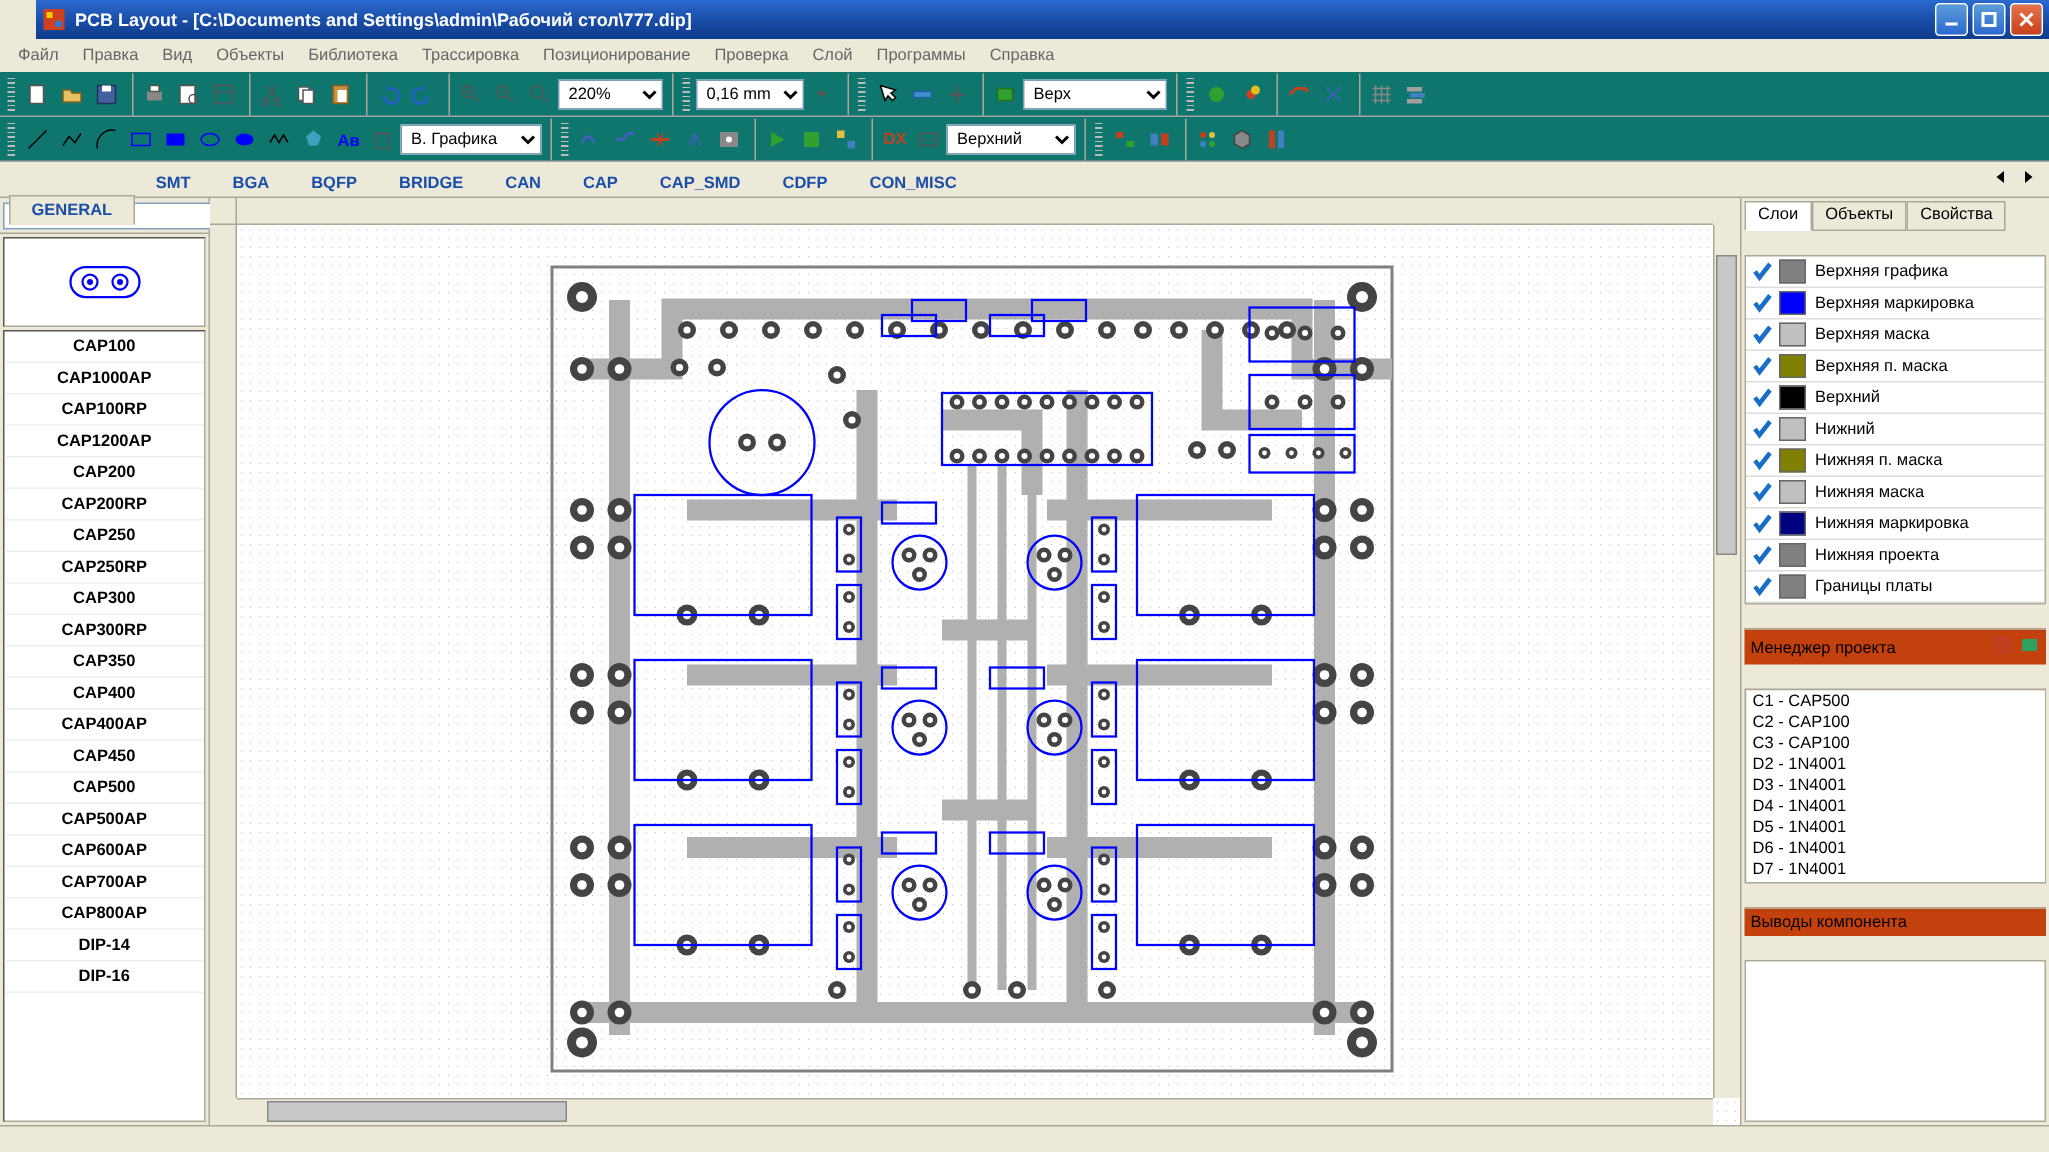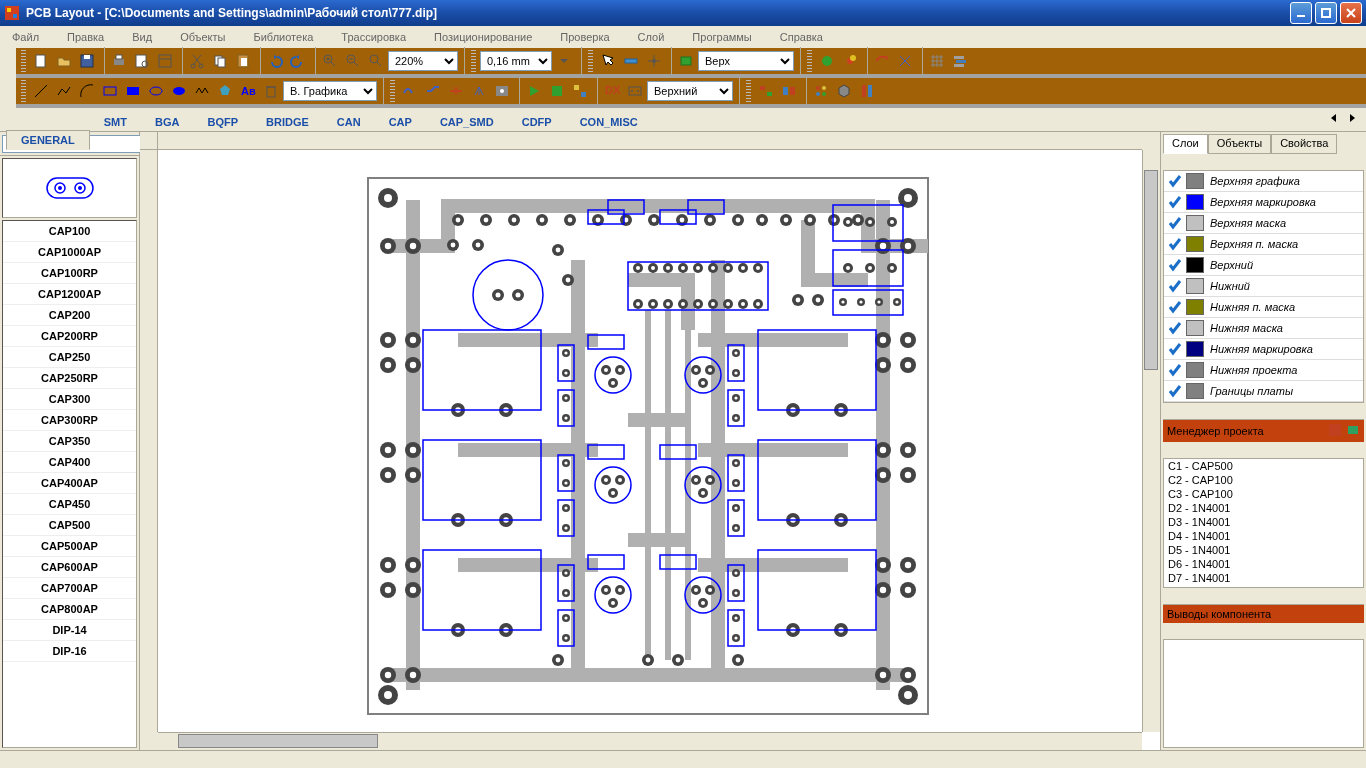--- a/index.html
+++ b/index.html
@@ -1,30 +1,30 @@
 <!DOCTYPE html>
 <html><head>
 <meta charset="utf-8">
 <style>
 * { margin:0; padding:0; box-sizing:border-box; font-family:Tahoma,Arial,sans-serif; font-size:11px; }
 body { background:#ece9d8; width:1366px; height:768px; overflow:hidden; display:flex; flex-direction:column; }
-.titlebar { height:26px; background:linear-gradient(#2b6ad0,#1a4ea8 50%,#0f3c8c); display:flex; align-items:center; padding:0 4px; color:#fff; }
+.titlebar { height:26px; background:linear-gradient(#2b6ad0,#1a4ea8 50%,#0f3c8c); display:flex; align-items:center; padding:0 4px; color:#fff;margin-left:24px; }
 .titlebar-icon { width:16px; height:16px; margin-right:6px; display:inline-block; }
 .titlebar-icon svg { width:16px; height:16px; }
 .title-text { flex:1; font-weight:bold; font-size:12px; }
 .win-btns { display:flex; gap:3px; }
 .win-btn { width:22px; height:22px; border:1px solid #fff; border-radius:3px; display:flex; align-items:center; justify-content:center; cursor:pointer; }
 .win-btn.min,.win-btn.max{ background:linear-gradient(#5c9cd8,#2b6ad0); }
 .win-btn.close{ background:linear-gradient(#e6734a,#c8411a); }
 .win-btn svg{ width:12px;height:12px;stroke:#fff;stroke-width:2;fill:none; }
 
-.menubar { height:22px; background:#ece9d8; display:flex; align-items:center; padding:0 4px; gap:12px; }
+.menubar { height:22px; background:#ece9d8; display:flex; align-items:center; padding:0 4px; gap:0; }
 .menu-item { padding:2px 8px; color:#666; cursor:pointer; }
 
-.toolbar { height:30px; background:#a16207; border-bottom:4px solid #a3a3a3; display:flex; align-items:center; padding:0 2px; gap:1px;margin-left:16px; }
+.toolbar { height:30px; background:#0f766e; border-bottom:1px solid #a3a3a3; display:flex; align-items:center; padding:0 2px; gap:1px; }
 .tb-sep { width:4px; height:28px; border-right:1px solid #aca899; margin:0 2px; }
 .tb-grip { width:5px; height:22px; background:repeating-linear-gradient(#bbb,#bbb 1px,transparent 1px,transparent 3px); margin:0 3px; }
 .tb-btn { width:22px; height:22px; border:1px solid transparent; display:flex; align-items:center; justify-content:center; cursor:pointer; }
 .tb-combo { height:20px; border:1px solid #7f9db9; background:#fff; font-size:11px; padding:0 2px; }
 
 .tabs-row { height:24px; background:#ece9d8; border-bottom:1px solid #aca899; display:flex; align-items:flex-end; padding-left:6px; position:relative; }
 .dom-tab { padding:3px 14px; color:#1a4ea8; font-weight:bold; cursor:pointer; white-space:nowrap; }
 .dom-tab.active { border:1px solid #aca899; border-bottom:1px solid #ece9d8; background:#ece9d8; position:relative; top:19px; }
 .tab-arrows { position:absolute; right:6px; top:2px; display:flex; gap:2px; }
 
@@ -51,21 +51,21 @@
 
 .right-panel { width:206px; background:#ece9d8; border-left:1px solid #aca899; display:flex; flex-direction:column; padding:2px; gap:16px; }
 .r-tabs { display:flex; height:20px; }
 .r-tab { padding:2px 8px; border:1px solid #aca899; background:#ece9d8; cursor:pointer; font-size:11px; }
 .r-tab.active { background:#fff; border-bottom-color:#fff; }
 .layer-box { background:#fff; border:1px solid #aca899; }
 .layer-row { display:flex; align-items:center; height:21px; border-bottom:1px solid #ddd; cursor:pointer; }
 .layer-chk { width:22px; display:flex; align-items:center; justify-content:center; }
 .layer-chk svg{width:14px;height:14px;}
 .layer-swatch { width:18px; height:16px; border:1px solid #666; }
-.layer-name { padding-left:6px; flex:1;font-style:italic; }
+.layer-name { padding-left:6px; flex:1; }
 .section-hdr { background:#c2410c; padding:3px 4px; border-top:1px solid #aca899; display:flex; align-items:center; gap:4px; font-size:11px;}
 .proj-list { background:#fff; border:1px solid #aca899; flex:0 0 130px; overflow-y:scroll; }
 .proj-item { padding:1px 4px; font-size:11px; }
 .pin-box { background:#fff; border:1px solid #aca899; flex:1; }
 
 .statusbar { height:18px; background:#ece9d8; border-top:1px solid #aca899; display:flex; justify-content:flex-end; }
 .stat-cell { border-left:1px solid #aca899; padding:2px 8px; width:100px;margin-top:28px; }
 
 
 .pad{ fill:#444; }

